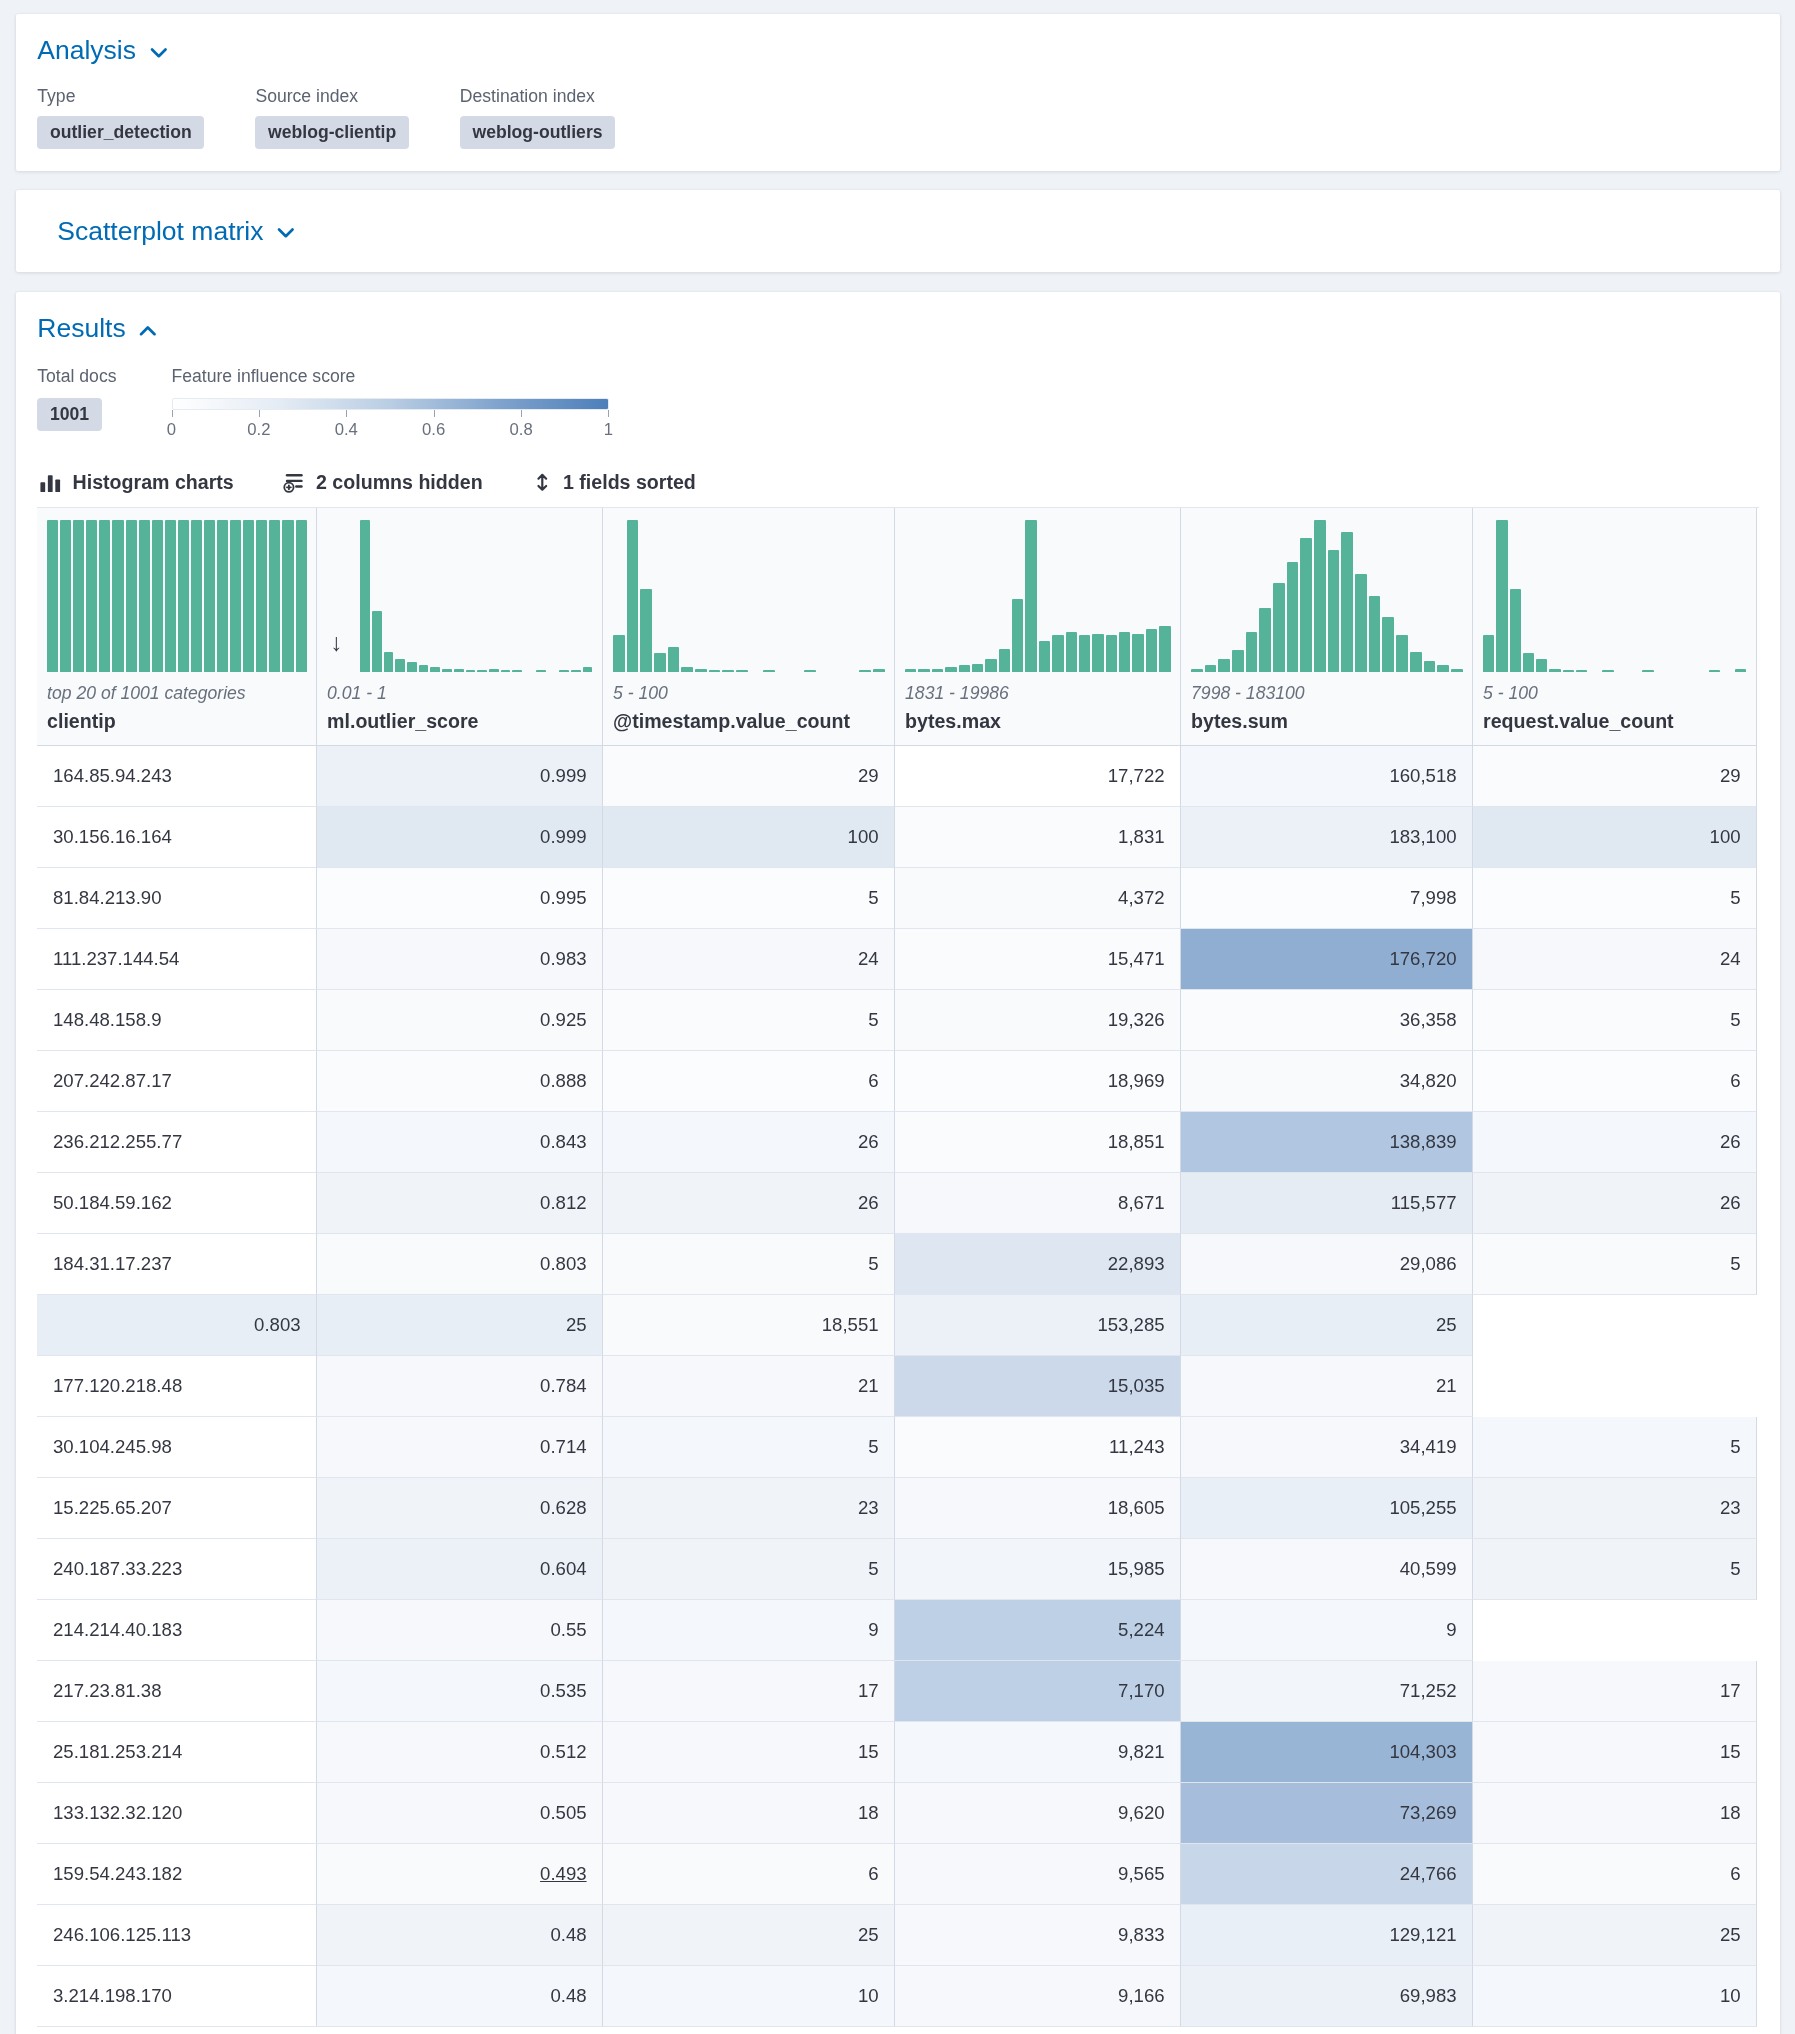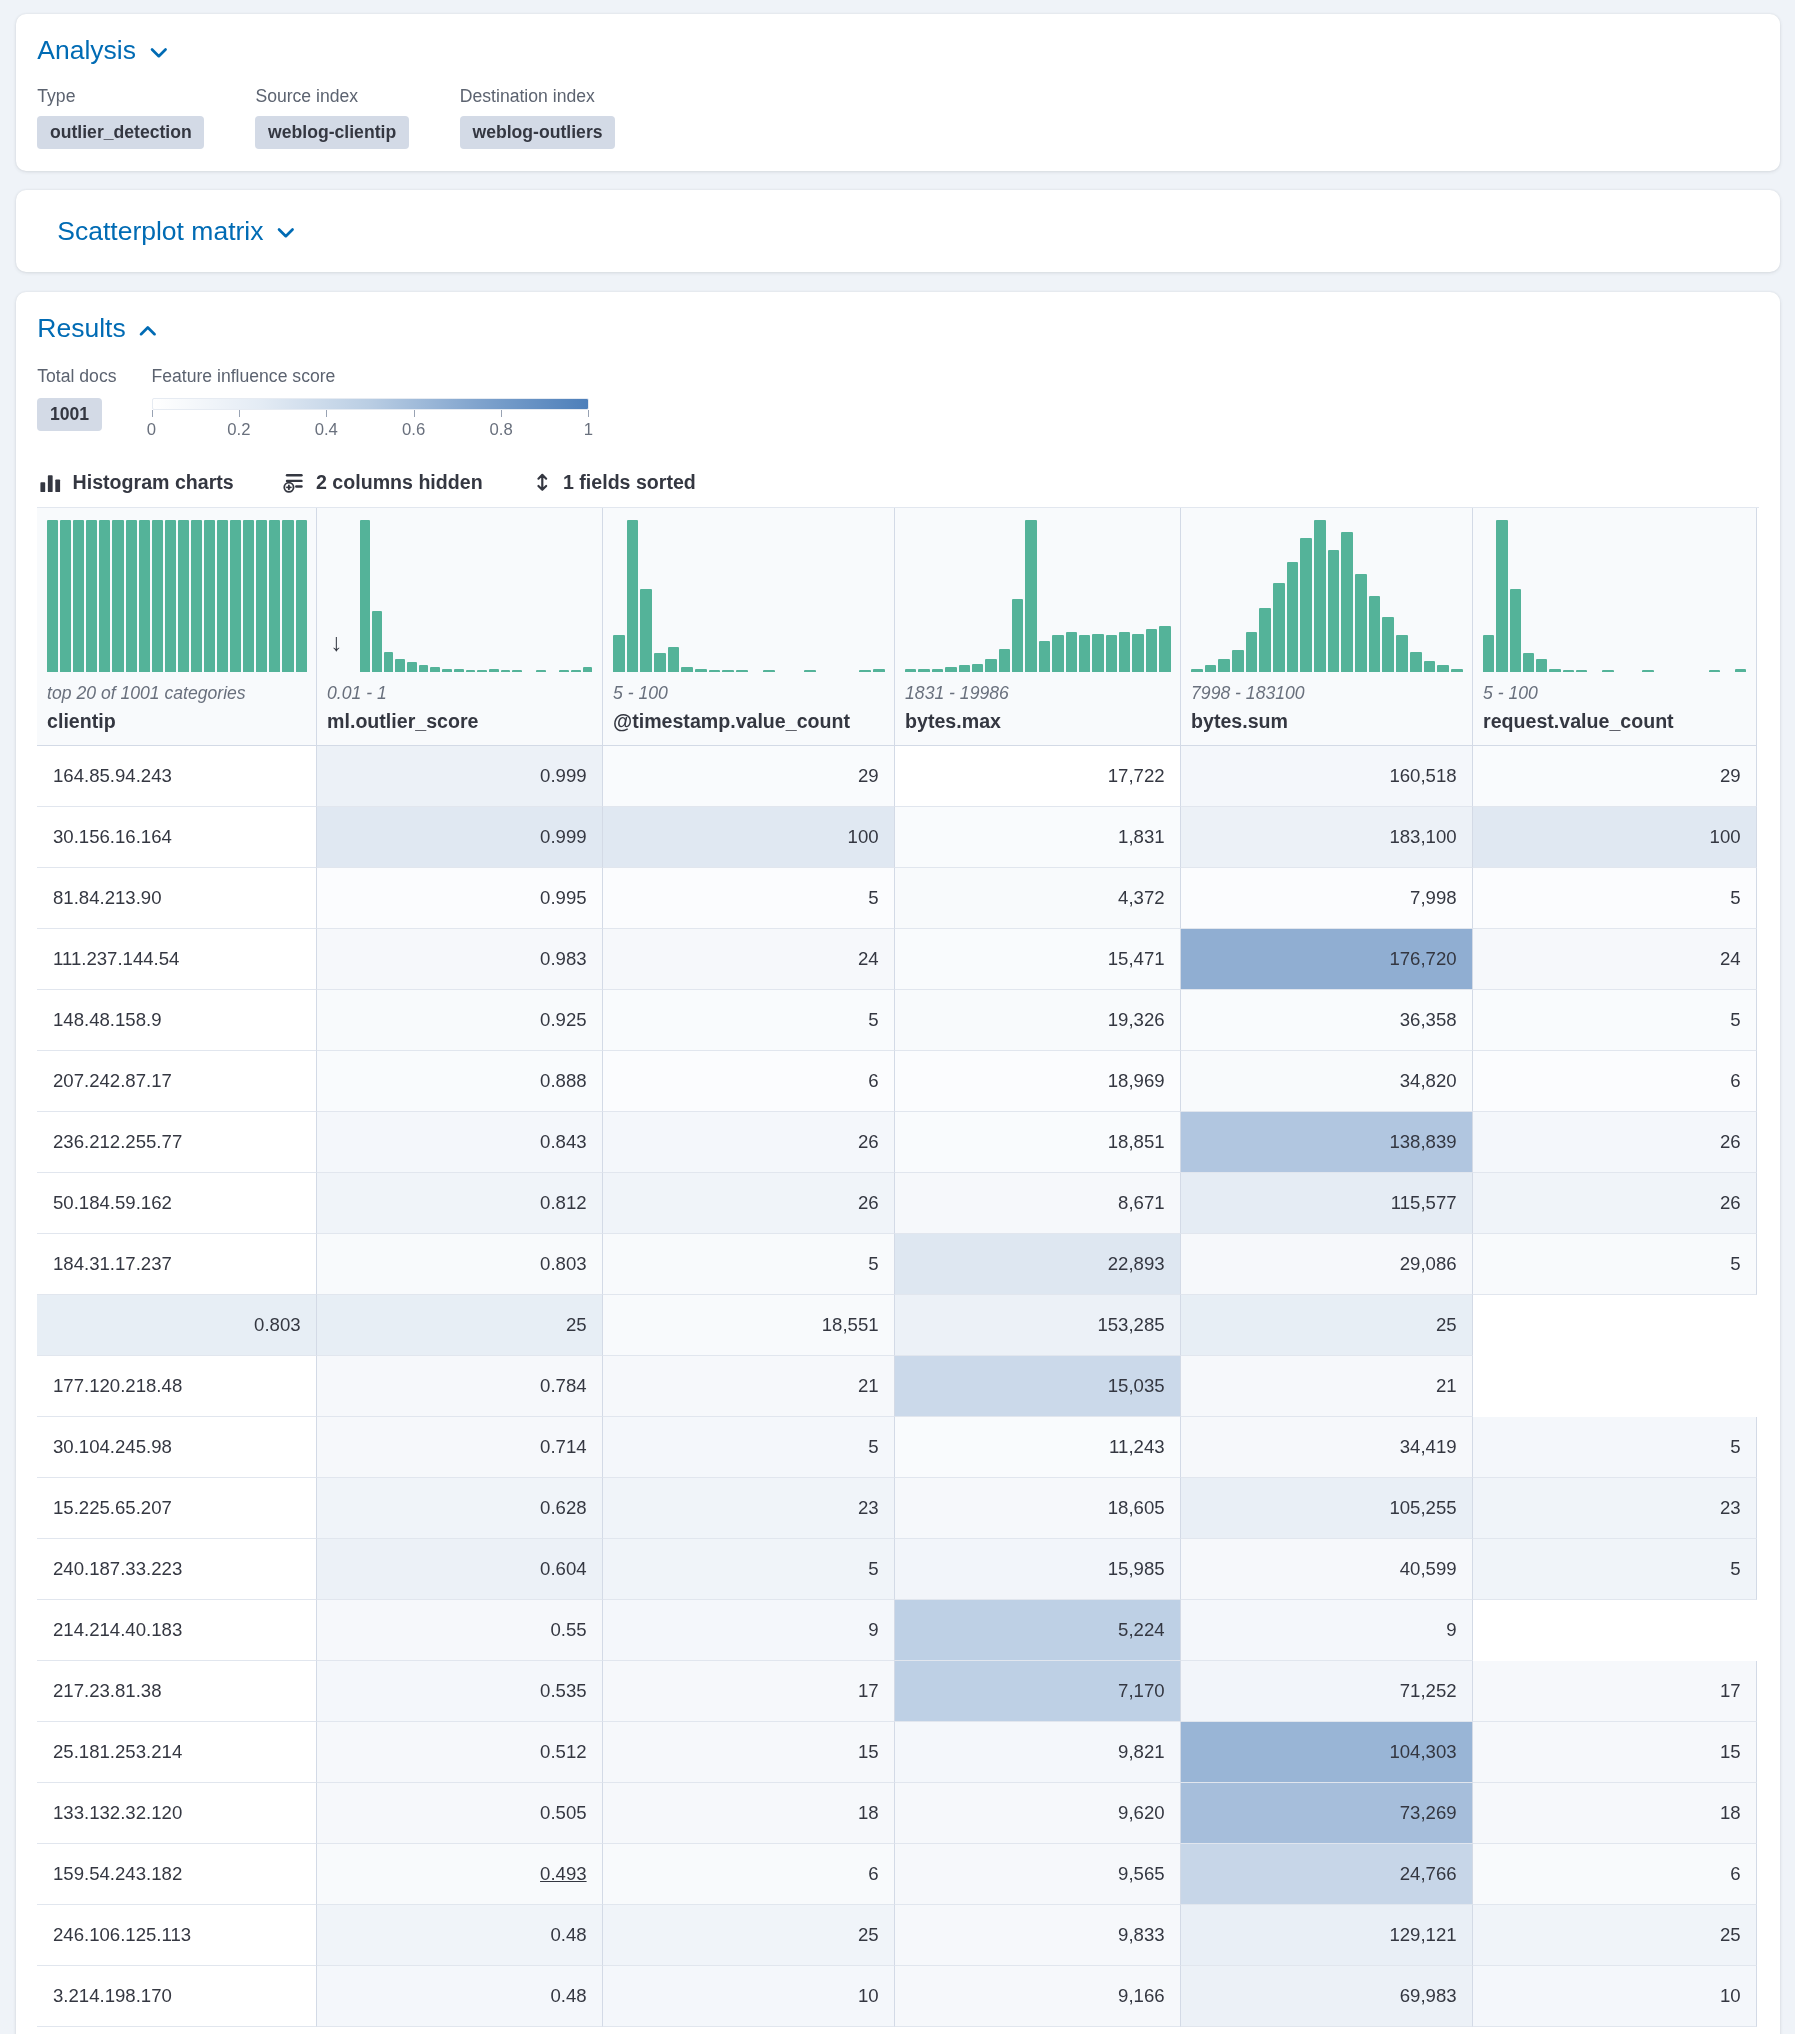--- a/index.html
+++ b/index.html
@@ -12,21 +12,21 @@
   }
   html, body { width: 1796px; height: 2035px; margin: 0; overflow: hidden; }
   body {
     background: #eff3f8;
     font-family: "Liberation Sans", sans-serif;
     color: var(--text);
     padding-top: 13.7px;
   }
   .panel {
     background: #fff;
-    border-radius: 10px;
+    border-radius: 2px;
     margin: 0 15.7px 19.6px;
     box-shadow: 0 1px 3.9px rgba(52,55,65,.12), 0 0 2px rgba(52,55,65,.08);
   }
   .panel-inner { padding: 21.6px; }
   .panel2-inner { padding: 25.5px 21.6px; margin-left: 20px; }
 
   .acc-title {
     display: flex; align-items: center; gap: 11.8px;
     color: var(--accent); font-size: 26.5px; font-weight: 500;
     cursor: pointer; width: max-content; background: none; border: none;
@@ -39,21 +39,21 @@
   .field-label { font-size: 17.6px; color: #5c6370; margin-bottom: 8.8px; }
   .badge {
     display: inline-block; background: #d3dae6; color: var(--text);
     font-size: 17.6px; font-weight: 600; padding: 3.9px 12.7px; border-radius: 3.9px;
     line-height: 25.5px; white-space: nowrap;
   }
 
   .stats { display: flex; align-items: flex-start; margin-top: 21.6px; }
   .stat-label { font-size: 17.6px; color: #5c6370; margin-bottom: 10.8px; }
   .total-docs .badge { min-width: 55px; text-align: center; }
-  .legend { width: 437px; margin-left: 35px; }
+  .legend { width: 437px; margin-left: 55px; }
   .legend-bar { height: 12.7px; border-radius: 2px; border: 1px solid #e6ebf2; }
   .legend-ticks { position: relative; height: 6.9px; }
   .legend-tick { position: absolute; top: 0; width: 1px; height: 6.9px; background: #98a2b3; }
   .legend-labels { position: relative; height: 23.5px; font-size: 16.7px; color: var(--subtle); }
   .legend-labels span { position: absolute; transform: translateX(-50%); top: 2.9px; white-space: nowrap; }
 
   .toolbar {
     display: flex; align-items: center; gap: 49px;
     margin-top: 17.6px; padding: 12.7px 2px; border-bottom: 1px solid #e2e7ef;
   }

